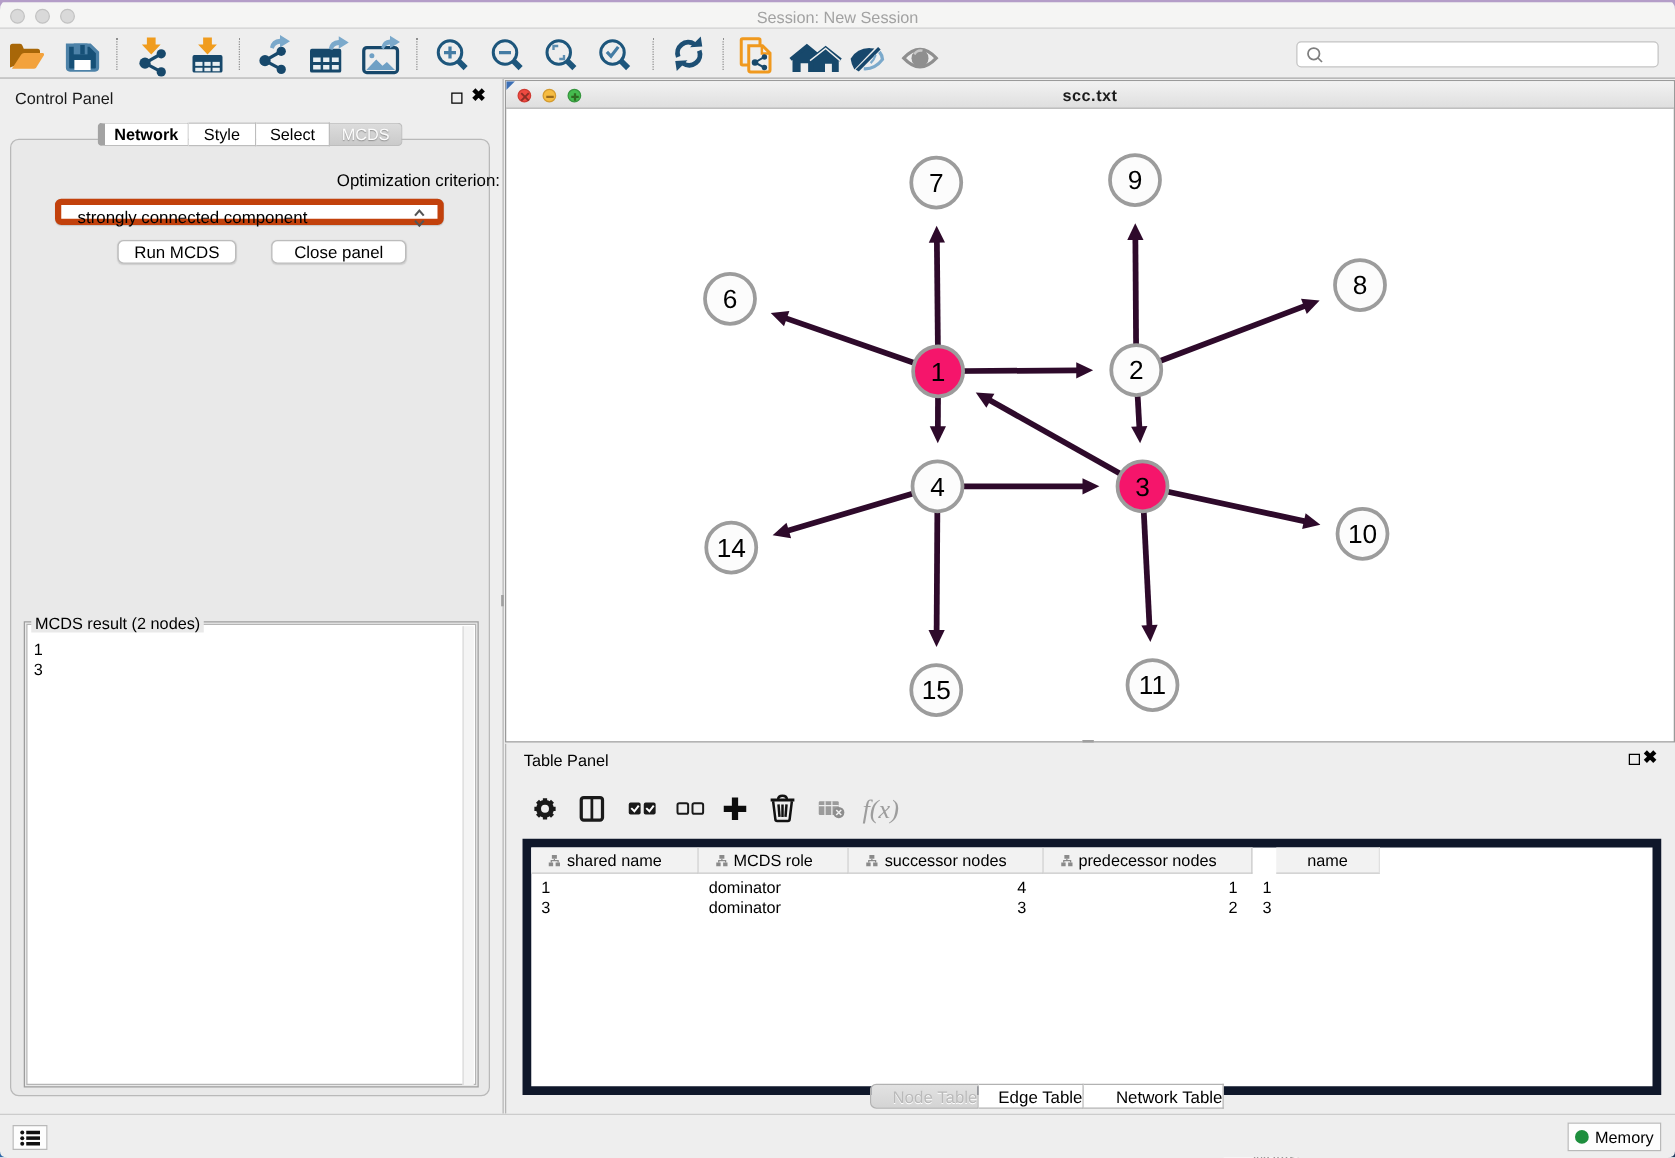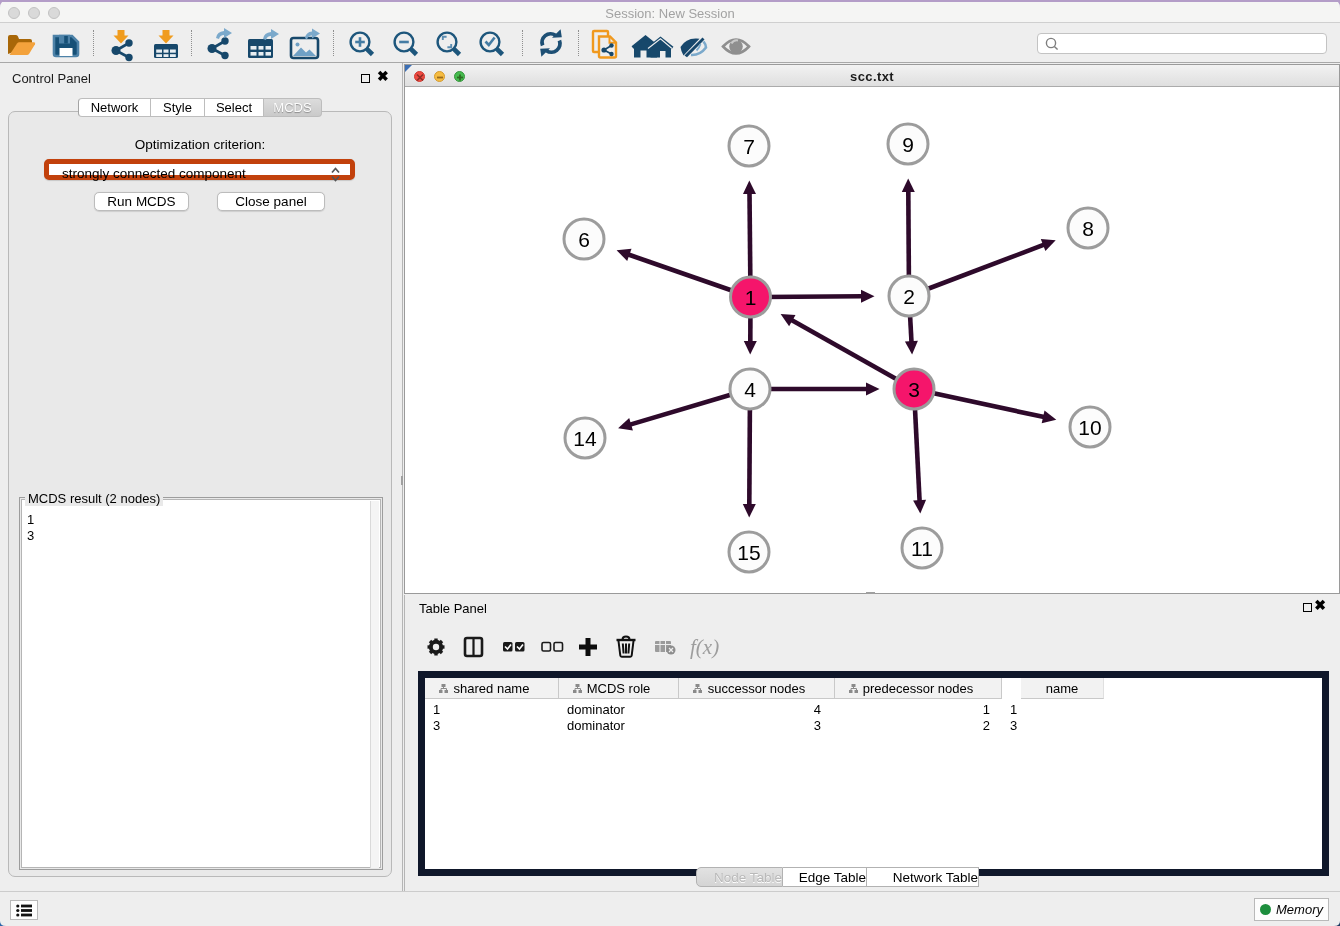--- a/index.html
+++ b/index.html
@@ -14,24 +14,24 @@
 #toolbar { left:0; top:24px; width:1340px; height:39px; background:#eeeeee; border-bottom:1px solid #a8a8a8; }
 .vsep { position:absolute; top:30px; height:26px; width:1px; border-left:1px dotted #8f8f8f; }
 #searchbox { left:1037px; top:33px; width:290px; height:21px; background:#fff; border:1px solid #c3c3c3; border-radius:4px; }
 
 #cpanel { left:0; top:63px; width:403px; height:828px; background:#eeeeee; border-right:1px solid #b5b5b5; }
 #cphead { left:12px; top:71px; font-size:13px; color:#1a1a1a; }
 .minisq { position:absolute; width:9px; height:9px; border:1.5px solid #000; }
 .xmark { position:absolute; font-size:14px; font-weight:bold; color:#000; }
 #tabs { left:78px; top:98px; height:19px; display:flex; }
 .tab { height:19px; line-height:18px; text-align:center; background:#fff; border:1px solid #bdbdbd; border-left:none; font-size:13px; }
-.tab.first { border-left:1px solid #a3a3a3; border-radius:4px 0 0 4px; }
+.tab.first { border-left:6px solid #a3a3a3; border-radius:4px 0 0 4px;font-weight:bold; }
 .tab.sel { background:linear-gradient(#dcdcdc,#cacaca); color:#fdfdfd; text-shadow:0 1px 1px #8a8a8a; border-radius:0 4px 4px 0; }
 #tabpanel { left:8px; top:111px; width:384px; height:766px; background:#e9e9e9; border:1px solid #b9b9b9; border-radius:7px; }
-#optlabel { left:0; top:137px; width:400px; text-align:center; font-size:13.5px; }
+#optlabel { left:0; top:137px; width:400px; text-align:right; font-size:13.5px; }
 #dropdown { left:44px; top:159px; width:311px; height:21px; background:#fff; border:5px solid #c2410c; border-radius:5px; box-shadow:0 0.5px 1px rgba(0,0,0,0.15); line-height:20px; padding-left:13px; font-size:13.5px; }
 .btn { position:absolute; height:19px; background:#fff; border:1px solid #bcbcbc; border-radius:5px; text-align:center; line-height:18px; font-size:13.5px; box-shadow:0 0.5px 1px rgba(0,0,0,0.12); }
 #fieldset { left:19px; top:497px; width:364px; height:373px; border:1px solid #9d9d9d; }
 #fieldlegend { left:25px; top:491px; background:#e9e9e9; padding:0 3px; font-size:13px; }
 #resultbox { left:21px; top:499px; width:360px; height:369px; background:#fff; border:1px solid #b5b5b5; }
 #resultbox .sb { position:absolute; right:1px; top:1px; width:9px; height:367px; background:#f4f4f4; border-left:1px solid #d9d9d9; }
 
 #netwin { left:404px; top:64px; width:936px; height:530px; border:1px solid #9a9a9a; background:#fff; }
 #nettitle { position:absolute; left:0; top:0; width:934px; height:22px; background:linear-gradient(#f2f2f2,#dfdfdf); border-bottom:1px solid #ababab; }
 .tl { position:absolute; top:5.5px; width:11px; height:11px; border-radius:50%; }
@@ -42,21 +42,21 @@
 #ttoolbar { position:absolute; left:0px; top:26px; width:934px; height:40px; }
 #twrap { position:absolute; left:13px; top:76px; width:911px; height:205px; background:#fff; border:7px solid #0f172a; }
 .th { position:absolute; top:0; height:21px; background:#f2f2f2; border-right:1px solid #c9c9c9; border-bottom:1px solid #c9c9c9; text-align:center; line-height:21px; font-size:13px; }
 .cell { position:absolute; font-size:13px; height:16px; line-height:16px; }
 #btabs { position:absolute; left:291px; top:272px; display:flex; height:20px; }
 .btab { height:20px; line-height:19px; background:#fff; border:1px solid #b2b2b2; border-left:none; font-size:13.5px; text-align:right; }
 .btab.first { border-left:1px solid #b2b2b2; border-radius:5px 0 0 5px; }
 .btab.last { border-radius:0 5px 5px 0;margin-top:48px; }
 .btab.sel { background:linear-gradient(#e2e2e2,#d4d4d4); color:#b9b9b9; text-shadow:0 1px 0 #fff; }
 
-#statusbar { left:0; top:891px; width:1340px; height:35px; background:#eeeeee; border-top:1px solid #cccccc;font-style:italic; }
+#statusbar { left:0; top:891px; width:1340px; height:35px; background:#eeeeee; border-top:1px solid #cccccc; }
 #listbtn { position:absolute; left:10px; top:8px; width:28px; height:20px; background:#fdfdfd; border:1px solid #b9b9b9; }
 #membtn { position:absolute; right:11px; top:6px; width:75px; height:23px; background:#fdfdfd; border:1px solid #b9b9b9; font-size:13px; text-align:center; line-height:22px; }
 </style>
 </head>
 <body>
 
 <div class="abs" id="purpletop"></div>
 <div class="abs" id="titlebar">
   <div class="dot" style="left:8px"></div>
     <div class="dot" style="left:28px"></div>

